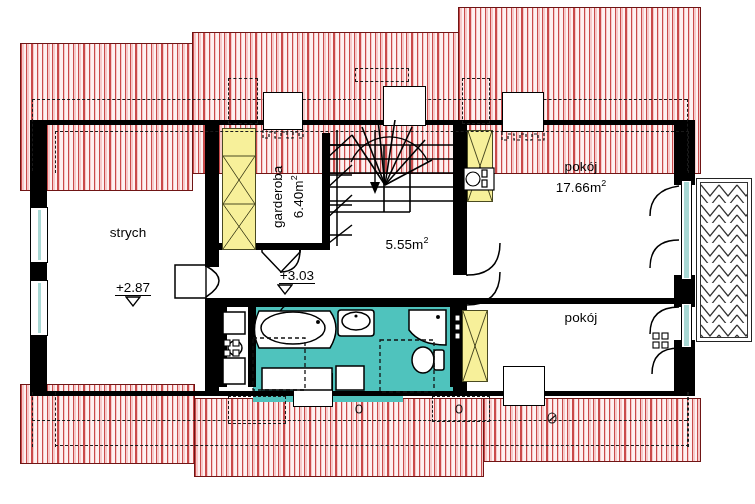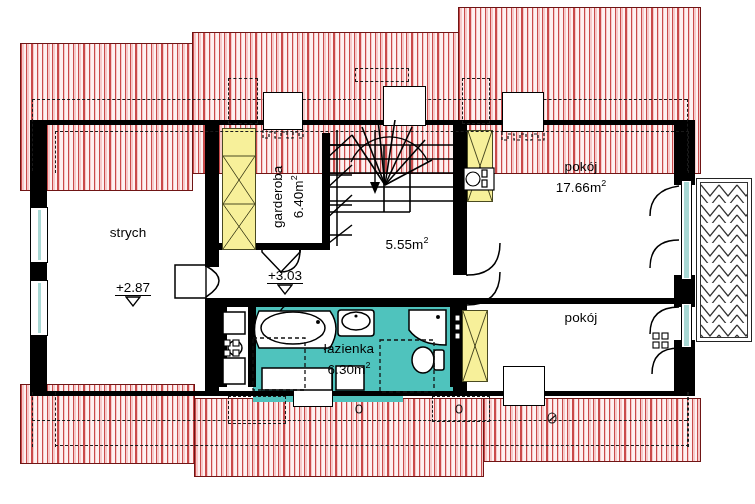--- a/index.html
+++ b/index.html
@@ -350,45 +350,39 @@
       <span>6.40m</span><span class="sup">2</span>
     </div>
   </div>
 
   <div class="lbl" style="left:352px;top:232px;width:110px;">
     <div>
       <span>5.55m</span><span class="sup">2</span>
     </div>
   </div>
 
-  <div class="lbl" style="left:299px;top:340px;width:100px;">
-    <div>łazienka</div>
-    <div>
-      <span>6.30m</span><span class="sup">2</span>
-    </div>
-  </div>
 
   <div class="lbl" style="left:531px;top:158px;width:100px;">
     <div>pokój</div>
     <div>
       <span>17.66m</span><span class="sup">2</span>
     </div>
   </div>
 
   <div class="lbl" style="left:531px;top:309px;width:100px;">
     <div>pokój</div>
   </div>
 
   <div class="elev" style="left:103px;top:280px;width:60px;">
     <span class="num">+2.87</span>
     <svg width="16" height="11" style="display:block;margin:0 auto;">
       <polygon points="1,1 15,1 8,10" fill="none" stroke="#000" stroke-width="1.3"></polygon>
     </svg>
   </div>
 
-  <div class="elev" style="left:255px;top:268px;width:60px;">
+  <div class="elev" style="left:255px;top:268px;width:60px;text-align:right;">
     <span class="num">+3.03</span>
     <svg width="16" height="11" style="display:block;margin:0 auto;">
       <polygon points="1,1 15,1 8,10" fill="none" stroke="#000" stroke-width="1.3"></polygon>
     </svg>
   </div>
 
 </div>
 
 </body></html>

